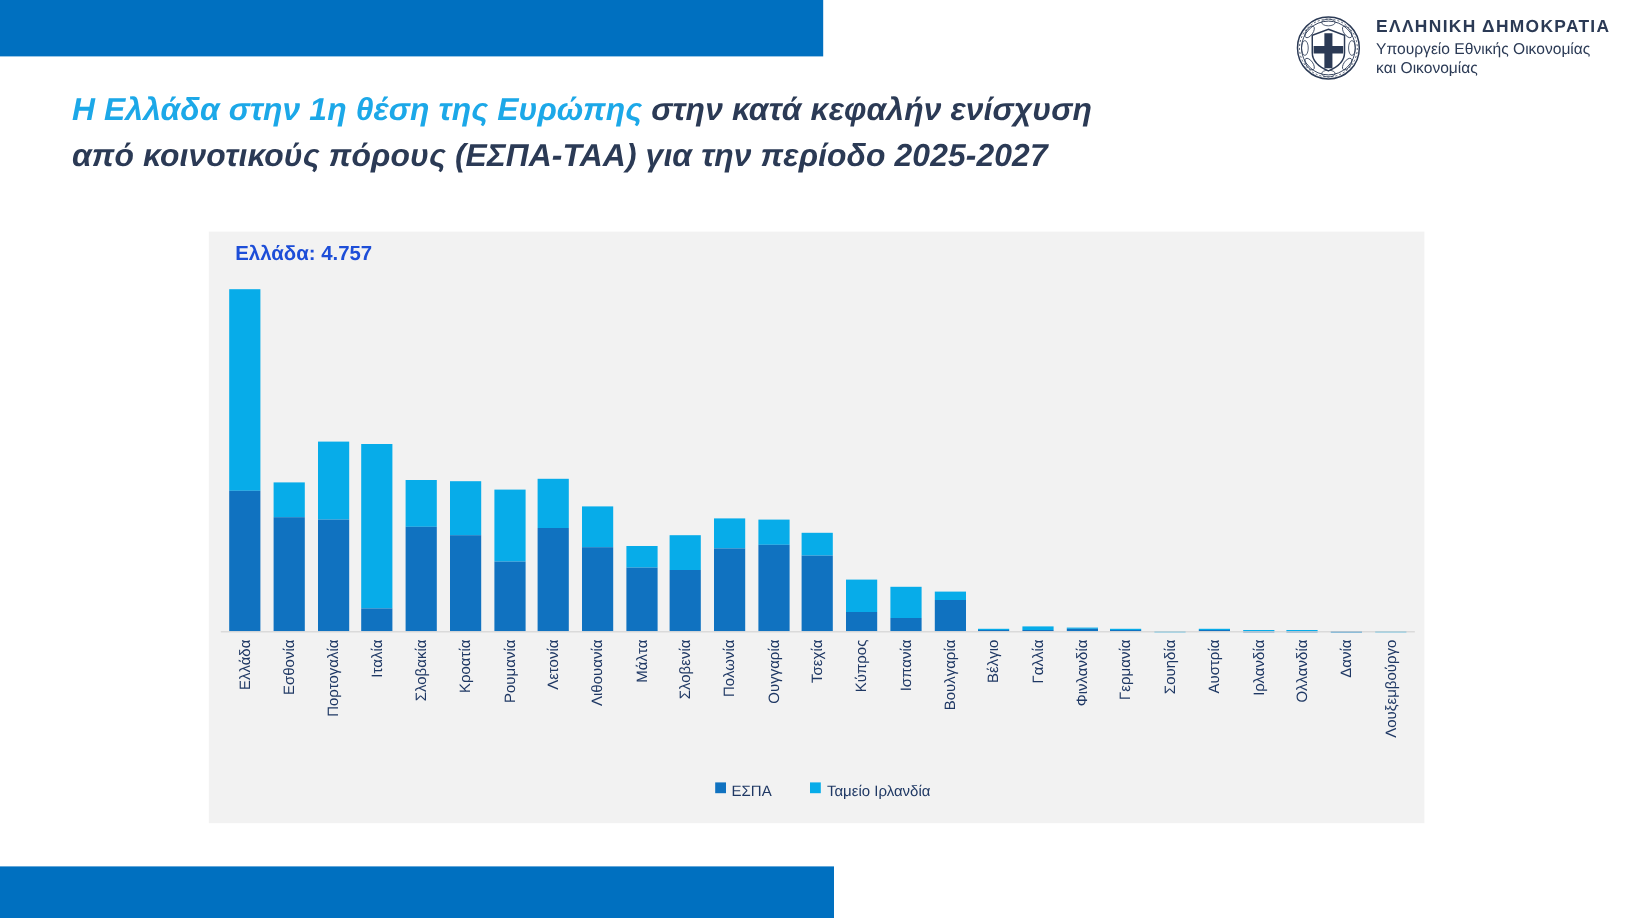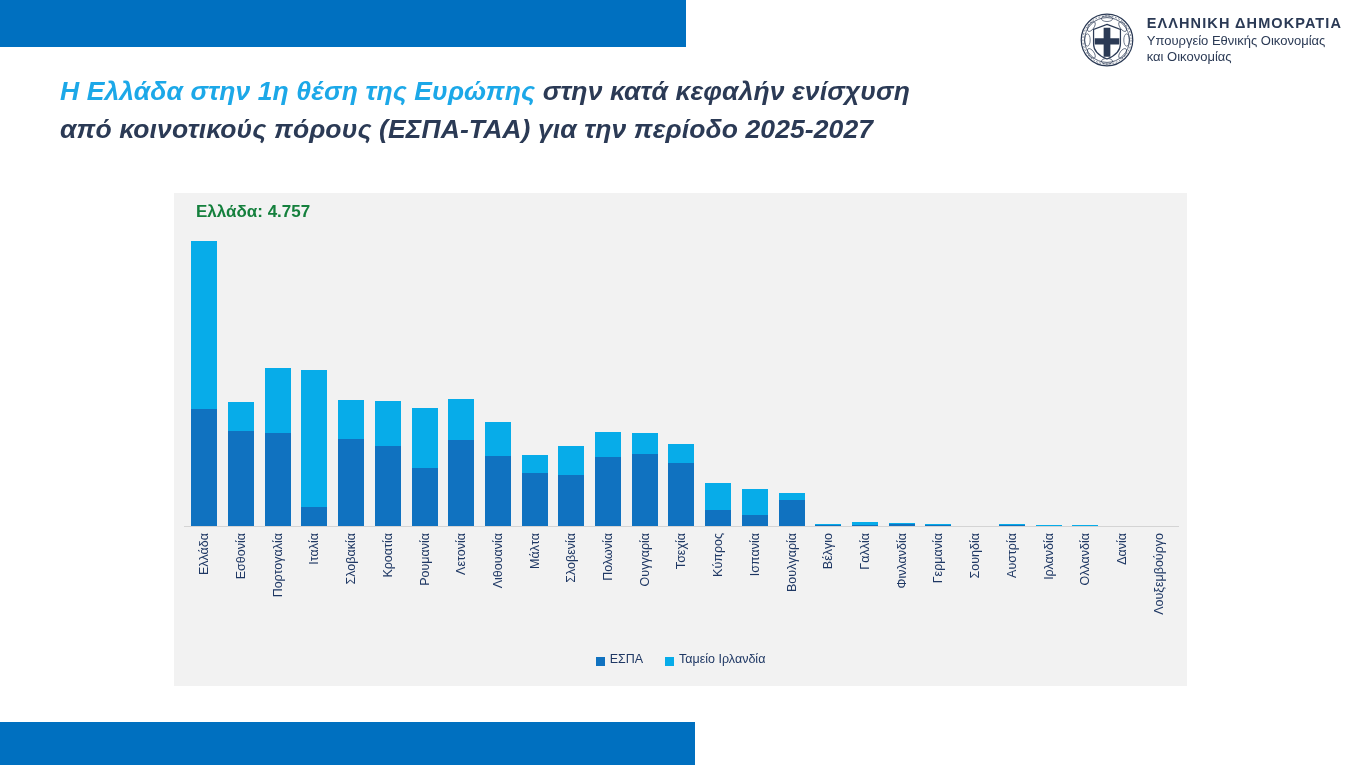--- a/index.html
+++ b/index.html
@@ -95,21 +95,21 @@
     width: 1013px;
     height: 493px;
     background: #f2f2f2;
   }
   .chart-note {
     position: absolute;
     left: 22px;
     top: 9px;
     font-size: 17px;
     font-weight: bold;
-    color: #15803d;
+    color: #1d4ed8;
     white-space: nowrap;
   }
 
   .plot {
     position: absolute;
     left: 12px;
     top: 31px;
     right: 10px;
     height: 302px;
   }
@@ -187,22 +187,23 @@
     left: 0;
     right: 0;
     top: 459px;
     display: flex;
     justify-content: center;
     align-items: center;
     gap: 22px;
   }
   .legend-item {
     display: flex;
-    align-items: flex-end;
+    align-items: flex-start;
     gap: 5px;
+    margin-left: 10px;
   }
   .legend-swatch {
     width: 9px;
     height: 9px;
     display: inline-block;
   }
   .legend-label {
     font-size: 12.5px;
     color: #1f3864;
     white-space: nowrap;

